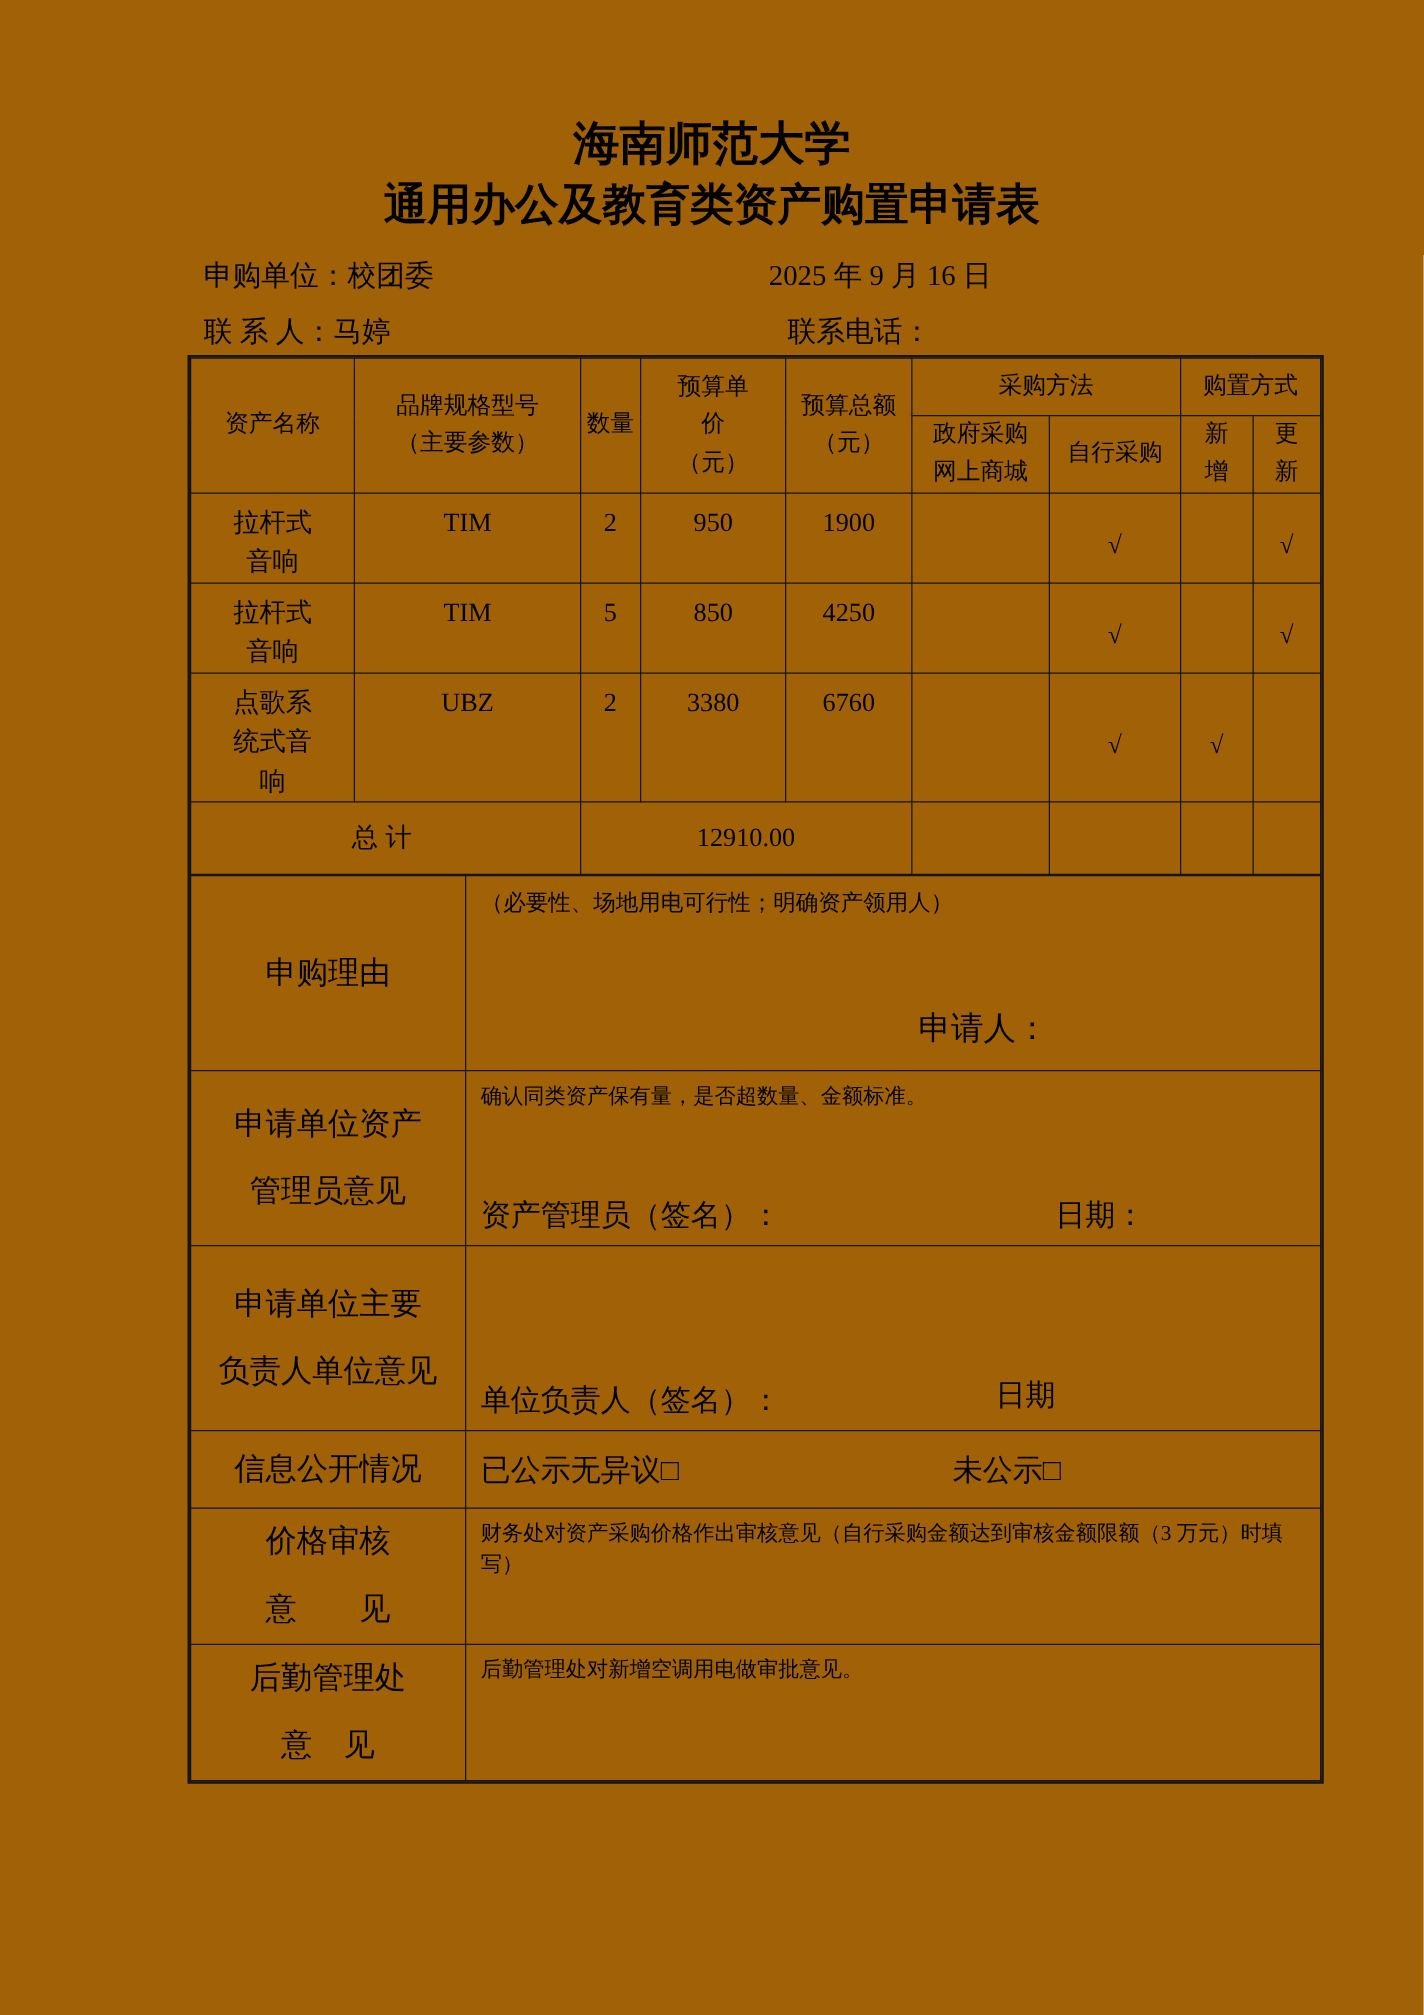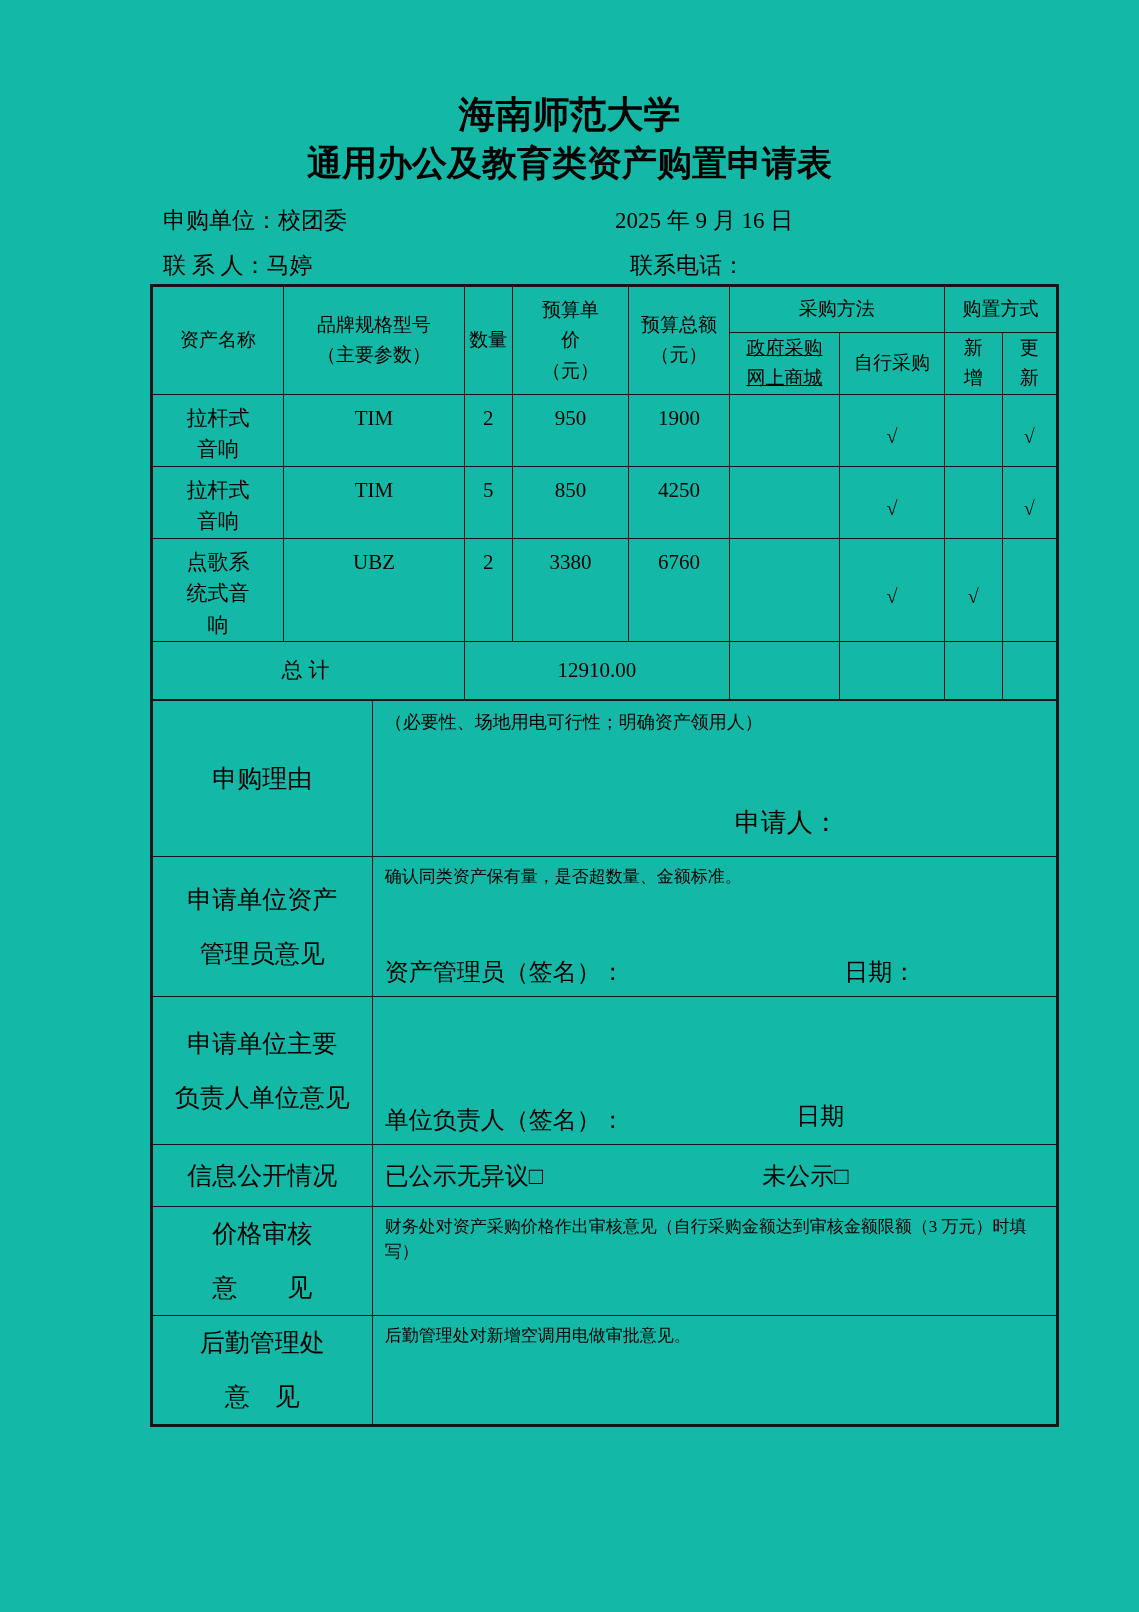--- a/index.html
+++ b/index.html
@@ -1,21 +1,21 @@
 <!DOCTYPE html>
 <html><head>
 <meta charset="utf-8">
 <style>
   html,body { margin:0; padding:0; background:#ffffff; }
   body {
     width:1139px; height:1612px; position:relative;
     font-family:"Liberation Serif","DejaVu Serif",serif;
     color:#000;
   }
-  .page { position:absolute; inset:0; background:#14b8a6; }
+  .page { position:absolute; inset:0; background:#a16207; }
 
   
   .title-line { position:absolute; left:0; width:100%; text-align:center;
     font-family:"Liberation Sans","DejaVu Sans",sans-serif; font-weight:bold; }
   .title-1 { top:90px;  font-size:37px; }
   .title-2 { top:140px; font-size:35px; }
 
   
   .meta { position:absolute; font-size:23px; white-space:nowrap; }
   .m-unit  { top:205px; left:163px; }
@@ -30,21 +30,21 @@
   th,td { border:1px solid #151515; padding:0; }
 
   
   .asset-table th { font-weight:normal; font-size:19px; text-align:center;
     vertical-align:middle; line-height:1.6; }
   .asset-table td { font-size:21px; text-align:center; vertical-align:top;
     padding-top:8px; line-height:1.5; }
   .asset-table td.check { vertical-align:middle; padding-top:12px; font-size:20px; }
   .w-name  { width:82px;  margin:0 auto; }
   .w3      { width:62px;  margin:0 auto; }
-  .w4      { width:86px;  margin:0 auto;text-decoration:underline; }
+  .w4      { width:86px;  margin:0 auto; }
   .w1      { width:26px;  margin:0 auto; }
   tr.h1 { height:46px; } tr.h2 { height:58px; }
   tr.r1 { height:64px; } tr.r2 { height:58px; } tr.r3 { height:63px; }
   tr.rt { height:58px; }
   .total-label  { font-size:25px; letter-spacing:6px; vertical-align:middle !important; padding-top:0 !important; }
   .total-amount { font-size:21px; vertical-align:middle !important; padding-top:0 !important; }
 
   
   .sec-table td.lbl { text-align:center; vertical-align:middle;
     font-size:25px; line-height:54px; }

